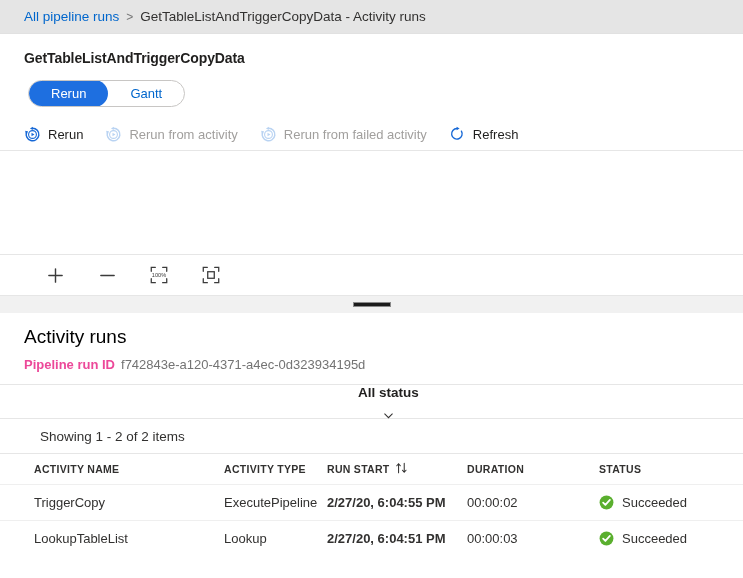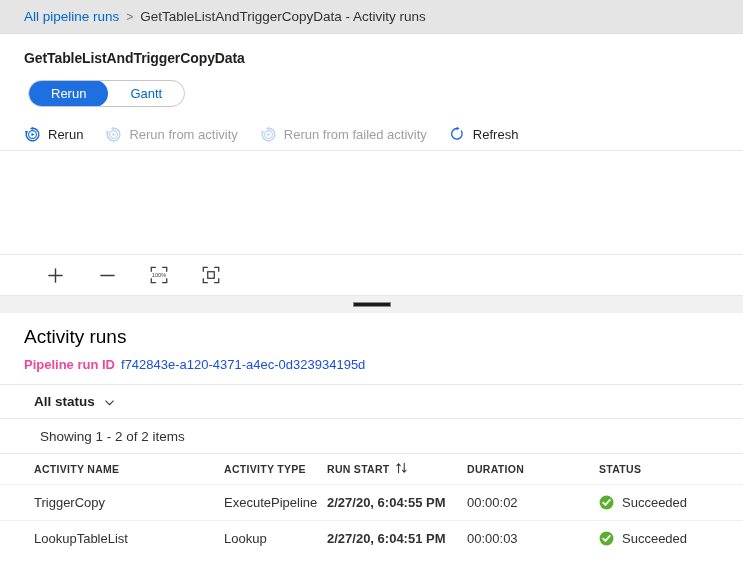--- a/index.html
+++ b/index.html
@@ -138,31 +138,32 @@
     padding: 13px 0 0 24px;
   }
   .runid-row {
     padding: 9px 0 0 24px;
     font-size: 13px;
     display: flex;
     gap: 6px;
     align-items: baseline;
   }
   .runid-label { font-weight: bold; color: #ec4899; }
-  .runid-value { color: #1d4ed8; }
+  .runid-value { color: #737373; }
 
   .filter-row {
     margin-top: 12px;
     border-top: 1px solid #e6e6e6;
     height: 34px;
     display: flex;
     align-items: center;
     padding-left: 34px;
     gap: 9px;
     font-size: 13.5px;
+    flex-direction: column;
   }
   .filter-label { font-weight: bold; color: #201f1e; cursor: pointer; }
   .chev { width: 11px; height: 11px; display: block; cursor: pointer; }
 
   .showing-row {
     border-top: 1px solid #e6e6e6;
     height: 35px;
     display: flex;
     align-items: center;
     padding-left: 40px;

